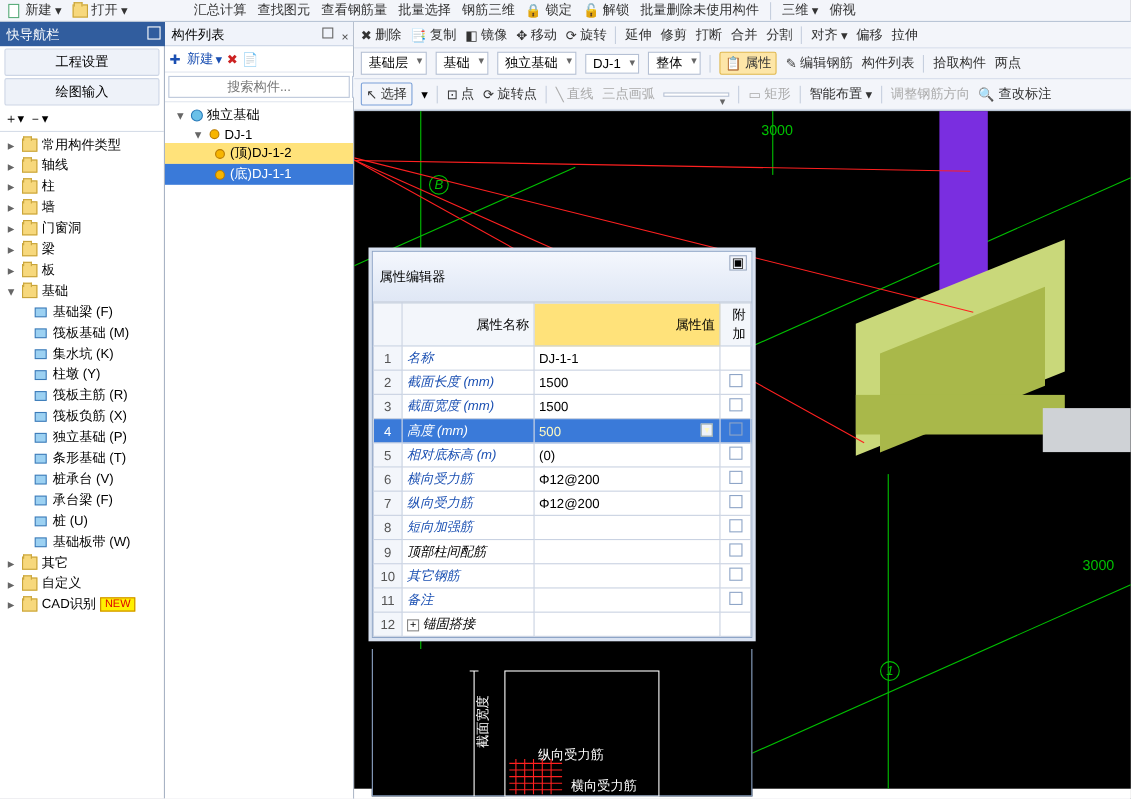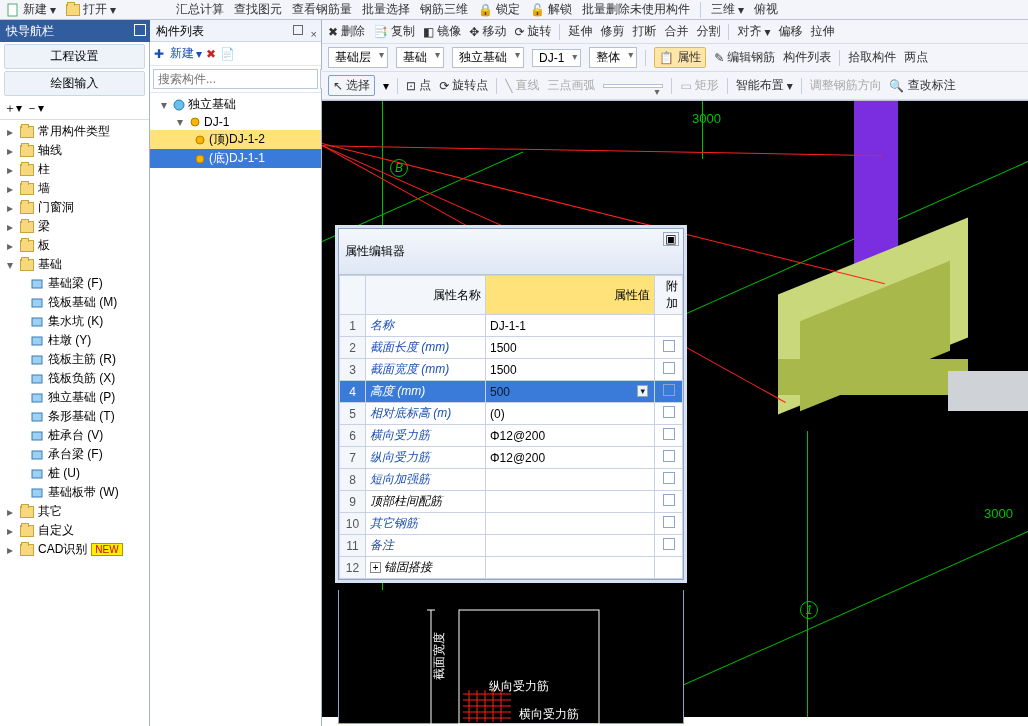--- a/index.html
+++ b/index.html
@@ -25,21 +25,21 @@
   .newpill{background:#fff000;color:#d00;font-size:10px;padding:0 3px;border:1px solid #c80;}
   
   
   .mid-col { position:absolute; left:150px; top:20px; width:172px; height:706px; background:#fff; border-right:1px solid #a8b3c4;}
   .mid-title { background:#f0f3fa; border-bottom:1px solid #cdd6e6; height:22px; line-height:22px; padding-left:6px; position:relative;}
   .mid-title .pin { position:absolute; right:18px; top:5px; width:10px;height:10px;border:1px solid #666;}
   .mid-title .x { position:absolute; right:4px; top:3px; font-size:11px; color:#555; cursor:pointer;}
   .mid-tools { display:flex; align-items:center; gap:4px; padding:3px 4px; border-bottom:1px solid #e1e6ef;}
   .mid-btn { display:flex; align-items:center; gap:2px; color:#1a4fb2; cursor:pointer;}
   .search-row{display:flex;padding:3px;gap:2px;border-bottom:1px solid #e1e6ef;}
-  .search-row input{flex:1;border:1px solid #bcc7da;padding:2px 4px;color:#000000;}
+  .search-row input{flex:1;border:1px solid #bcc7da;padding:2px 4px;color:#000000;text-align:center;}
   .search-row button{width:22px;border:1px solid #bcc7da;background:#f2f5fb;cursor:pointer;}
   .ctree { padding:2px 0;}
   .ctree-row{display:flex;align-items:center;gap:3px;padding:1px 2px 1px 8px;cursor:pointer;}
   .ctree-row.sel{background:#ffe27a;}
   .ctree-row.selblue{background:#3a7ad9;color:#fff;}
   .cog{width:12px;height:12px;display:inline-block;}
   .cog svg{display:block;}
   
   
   .main { position:absolute; left:322px; top:20px; right:0; bottom:0; background:#fff;}
@@ -65,21 +65,21 @@
   .prop-win{position:absolute;left:338px;top:228px;width:346px;background:#fff;border:1px solid #8ea5c7;box-shadow:0 0 0 3px #d9e2f1;}
   .prop-title{background:linear-gradient(#f4f7fd,#dfe7f5);padding:14px 6px;border-bottom:1px solid #b9c5d6;position:relative;}
   .prop-title .x{position:absolute;right:4px;top:3px;width:16px;height:14px;border:1px solid #9aa9c2;text-align:center;line-height:12px;cursor:pointer;background:#f2f5fb;}
   .prop-grid{width:100%;border-collapse:collapse;}
   .prop-grid th,.prop-grid td{border:1px solid #c9d2e2;padding:2px 4px;height:19px;}
   .prop-grid th{background:#f3f6fb;font-weight:normal;text-align:right;}
   .prop-grid th.valh{background:#ffe27a;}
   .prop-grid td.rownum{background:#f3f6fb;text-align:center;width:26px;color:#555;}
   .prop-grid td.key{color:#1a4fb2;width:120px;font-style:italic;}
   .prop-grid td.key.black{color:#000;}
-  .prop-grid tr.selrow td{background:#3a7ad9;color:#0f172a;}
+  .prop-grid tr.selrow td{background:#3a7ad9;color:#fef9c3;}
   .prop-grid tr.selrow td.key{color:#fff;}
   .prop-grid tr.selrow td.rownum{background:#3a7ad9;color:#fff;}
   .dd{position:relative;}
   .dd::after{content:"▾";position:absolute;right:2px;top:0;border:1px solid #9aa;padding:0 2px;background:#eef2f9;font-size:9px;}
   .chk{width:12px;height:12px;border:1px solid #8ea5c7;display:inline-block;}
   .plus{display:inline-block;width:11px;height:11px;border:1px solid #888;text-align:center;line-height:9px;font-size:10px;margin-right:3px;}
   
   
   .preview{position:absolute;left:338px;top:590px;width:346px;height:134px;background:#000;border:1px solid #8ea5c7;border-top:none;}
 </style>

